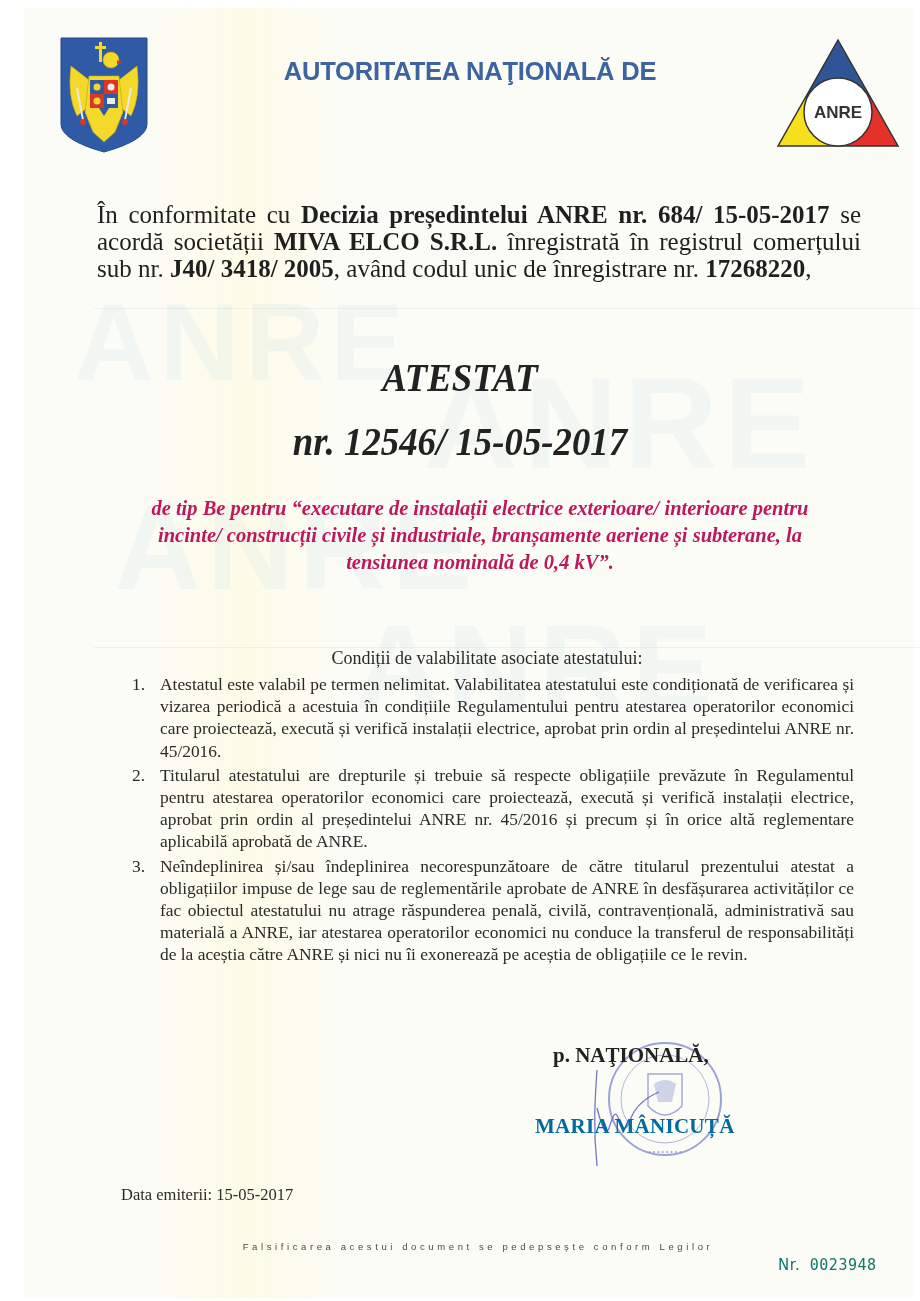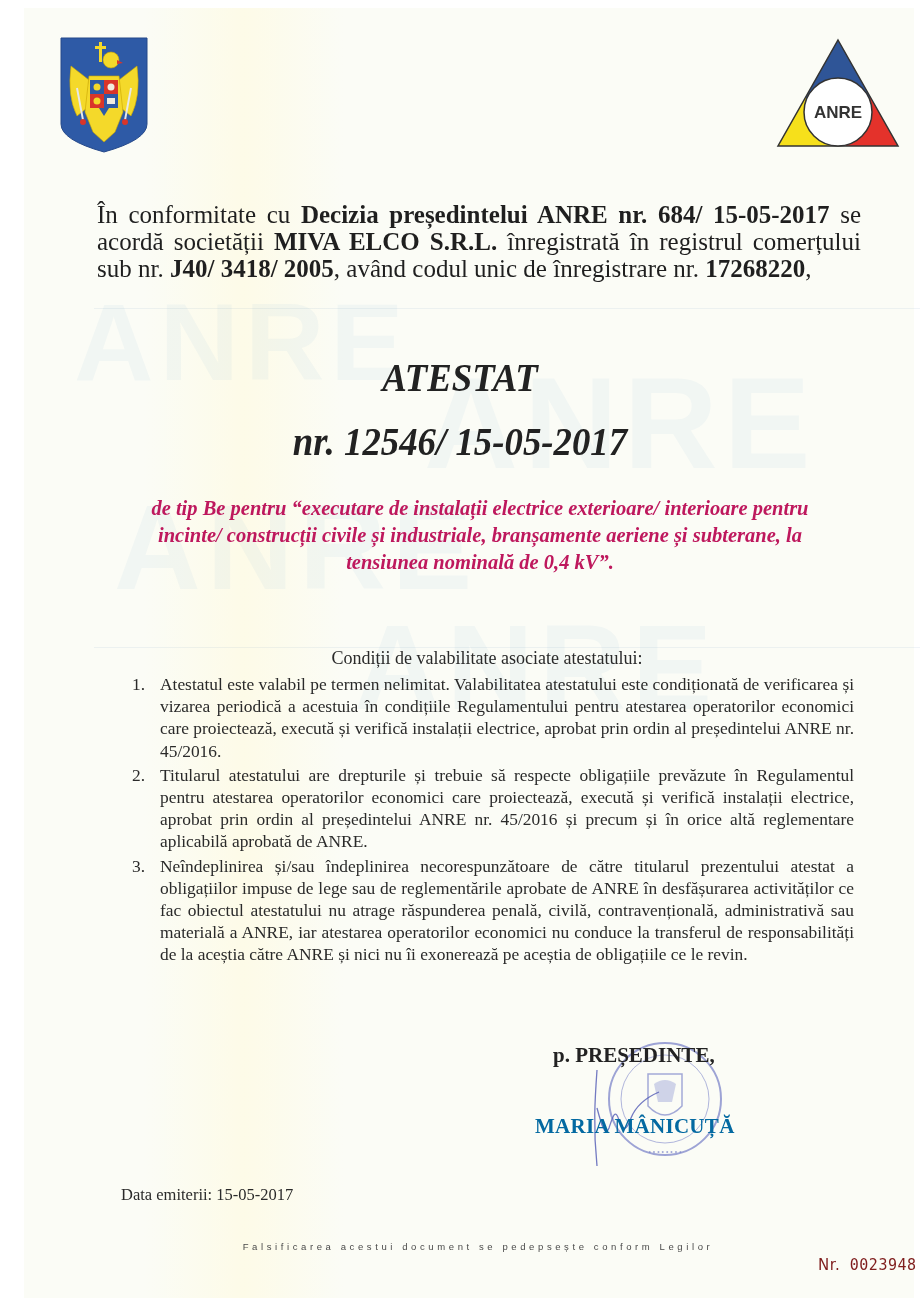--- a/index.html
+++ b/index.html
@@ -78,21 +78,21 @@
 
   .issue-date {
     position: absolute; left: 121px; top: 1185px; font-size: 16.5px; line-height: 20px; color: #2a2a2a;
   }
   .forgery-note {
     position: absolute; left: 0; top: 1241px; width: 956px; text-align: center;
     font-family: "Liberation Sans", sans-serif; font-size: 9.5px; letter-spacing: 3.6px; color: #4a4a4a;
   }
   .serial {
     position: absolute; left: 778px; top: 1255px; font-family: "DejaVu Sans Mono", monospace;
-    font-size: 15px; line-height: 20px; color: #7f1d1d; letter-spacing: 0.5px; margin-left: 40px;
+    font-size: 15px; line-height: 20px; color: #0f766e; letter-spacing: 0.5px;
   }
   .serial .pre { font-family: "DejaVu Sans", sans-serif; }
 </style>
 </head>
 <body>
 
 <div class="paper">
   <div class="watermark" style="left:50px;top:270px;font-size:110px;">ANRE</div>
   <div class="watermark" style="left:400px;top:340px;font-size:130px;">ANRE</div>
   <div class="watermark" style="left:90px;top:470px;font-size:120px;">ANRE</div>
@@ -118,20 +118,21 @@
   <circle cx="38" cy="65" r="3.5" fill="#f4d92a"></circle>
   <rect x="48" y="62" width="8" height="6" fill="#f0ece0"></rect>
   <path d="M40 72 L50 72 L45 80 Z" fill="#2e5aa6"></path>
   <line x1="18" y1="52" x2="24" y2="84" stroke="#e8e8e8" stroke-width="2"></line>
   <line x1="72" y1="52" x2="66" y2="84" stroke="#e8e8e8" stroke-width="2"></line>
   <circle cx="24" cy="86" r="3" fill="#d9352a"></circle>
   <circle cx="66" cy="86" r="3" fill="#d9352a"></circle>
 </svg>
 
 <div class="org-title">
+  <div>AUTORITATEA NAŢIONALĂ DE</div>
 </div>
 
 <svg class="anre-logo" viewBox="0 0 124 112">
   <defs>
     <clipPath id="tri">
         <path d="M62 2 L122 108 L2 108 Z"></path>
       </clipPath>
   </defs>
   <g clip-path="url(#tri)">
     <rect x="0" y="0" width="124" height="60" fill="#2f5597"></rect>
@@ -172,21 +173,21 @@
   <circle cx="65" cy="65" r="44" fill="none" stroke="#7d86c9" stroke-width="1" opacity="0.6"></circle>
   <path d="M48 40 L82 40 L82 72 Q65 90 48 72 Z" fill="none" stroke="#7d86c9" stroke-width="1.5" opacity="0.7"></path>
   <path d="M54 50 Q65 42 76 50 L72 68 L58 68 Z" fill="#9aa1d6" opacity="0.45"></path>
   <text x="65" y="120" text-anchor="middle" font-family="Liberation Sans, sans-serif" font-size="7" fill="#7d86c9" opacity="0.7">• • • • • • • •</text>
 </svg>
 
 <svg class="signature" viewBox="0 0 90 100">
   <path d="M22 2 C20 30 18 60 22 98 M22 40 C26 55 30 70 34 60 C38 48 40 40 44 52 C48 64 52 62 56 50 C60 40 70 30 84 24" fill="none" stroke="#5a63b8" stroke-width="1.3" opacity="0.85"></path>
 </svg>
 
-<div class="sign-role">p. PREȘEDINTE,</div>
+<div class="sign-role">p. NAŢIONALĂ,</div>
 <div class="sign-name">MARIA MÂNICUȚĂ</div>
 
 <div class="issue-date">Data emiterii: 15-05-2017</div>
 <div class="forgery-note">Falsificarea acestui document se pedepsește conform Legilor</div>
 <div class="serial">
   <span class="pre">Nr.</span>
   <span>0023948</span>
 </div>
 
 </body></html>

